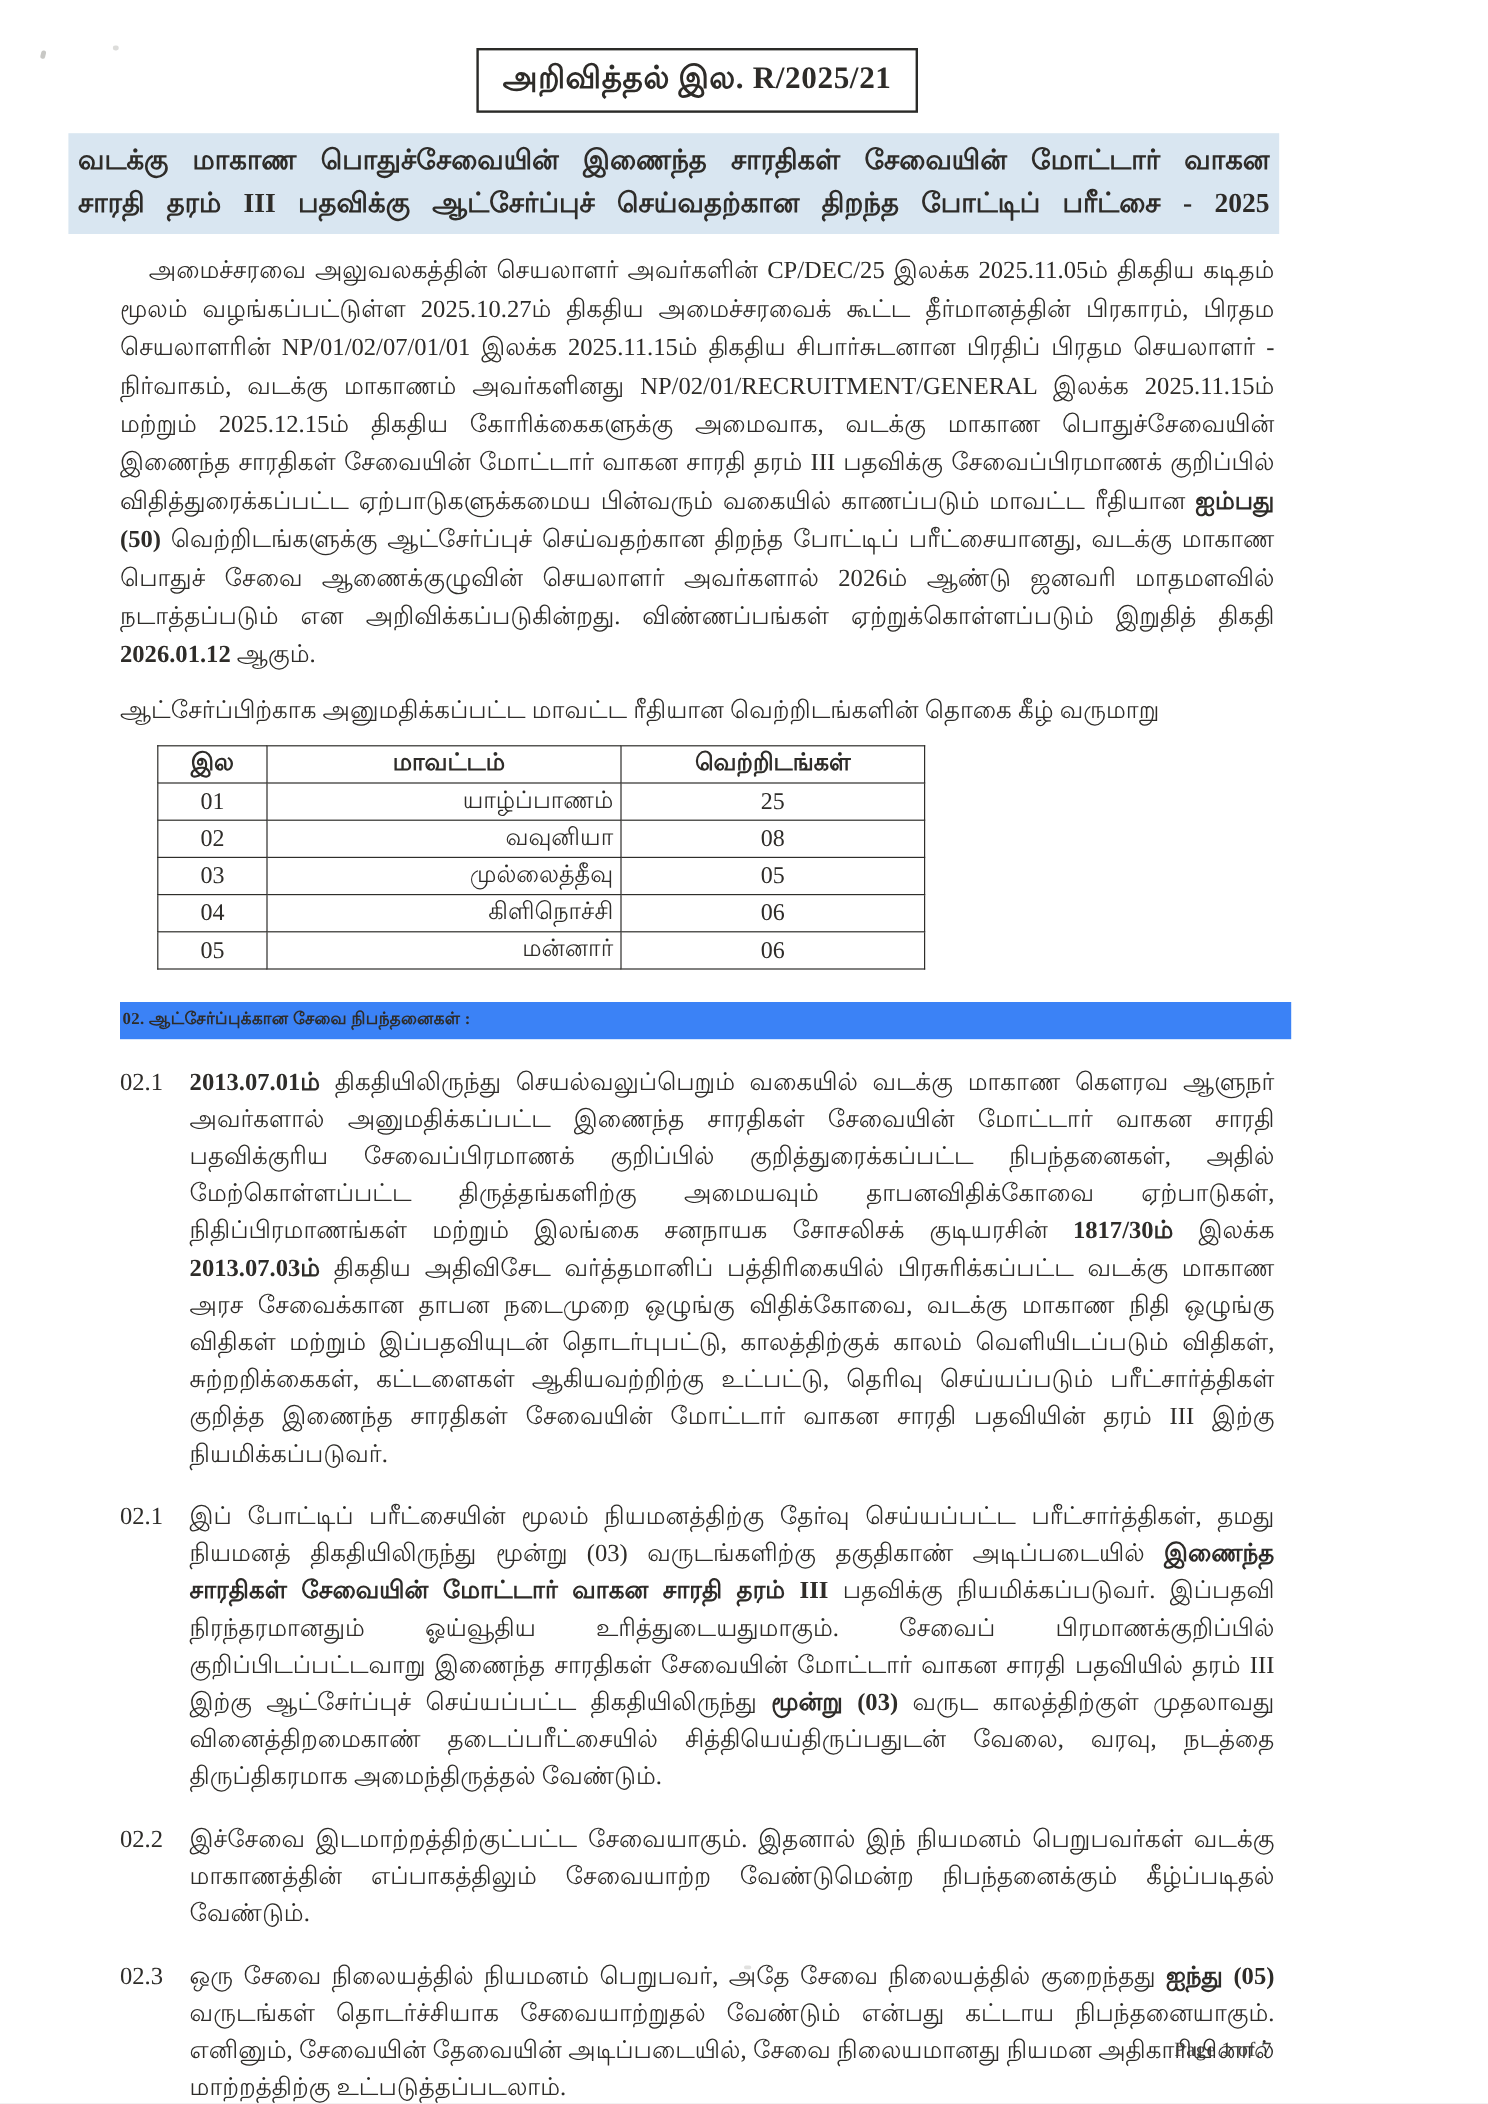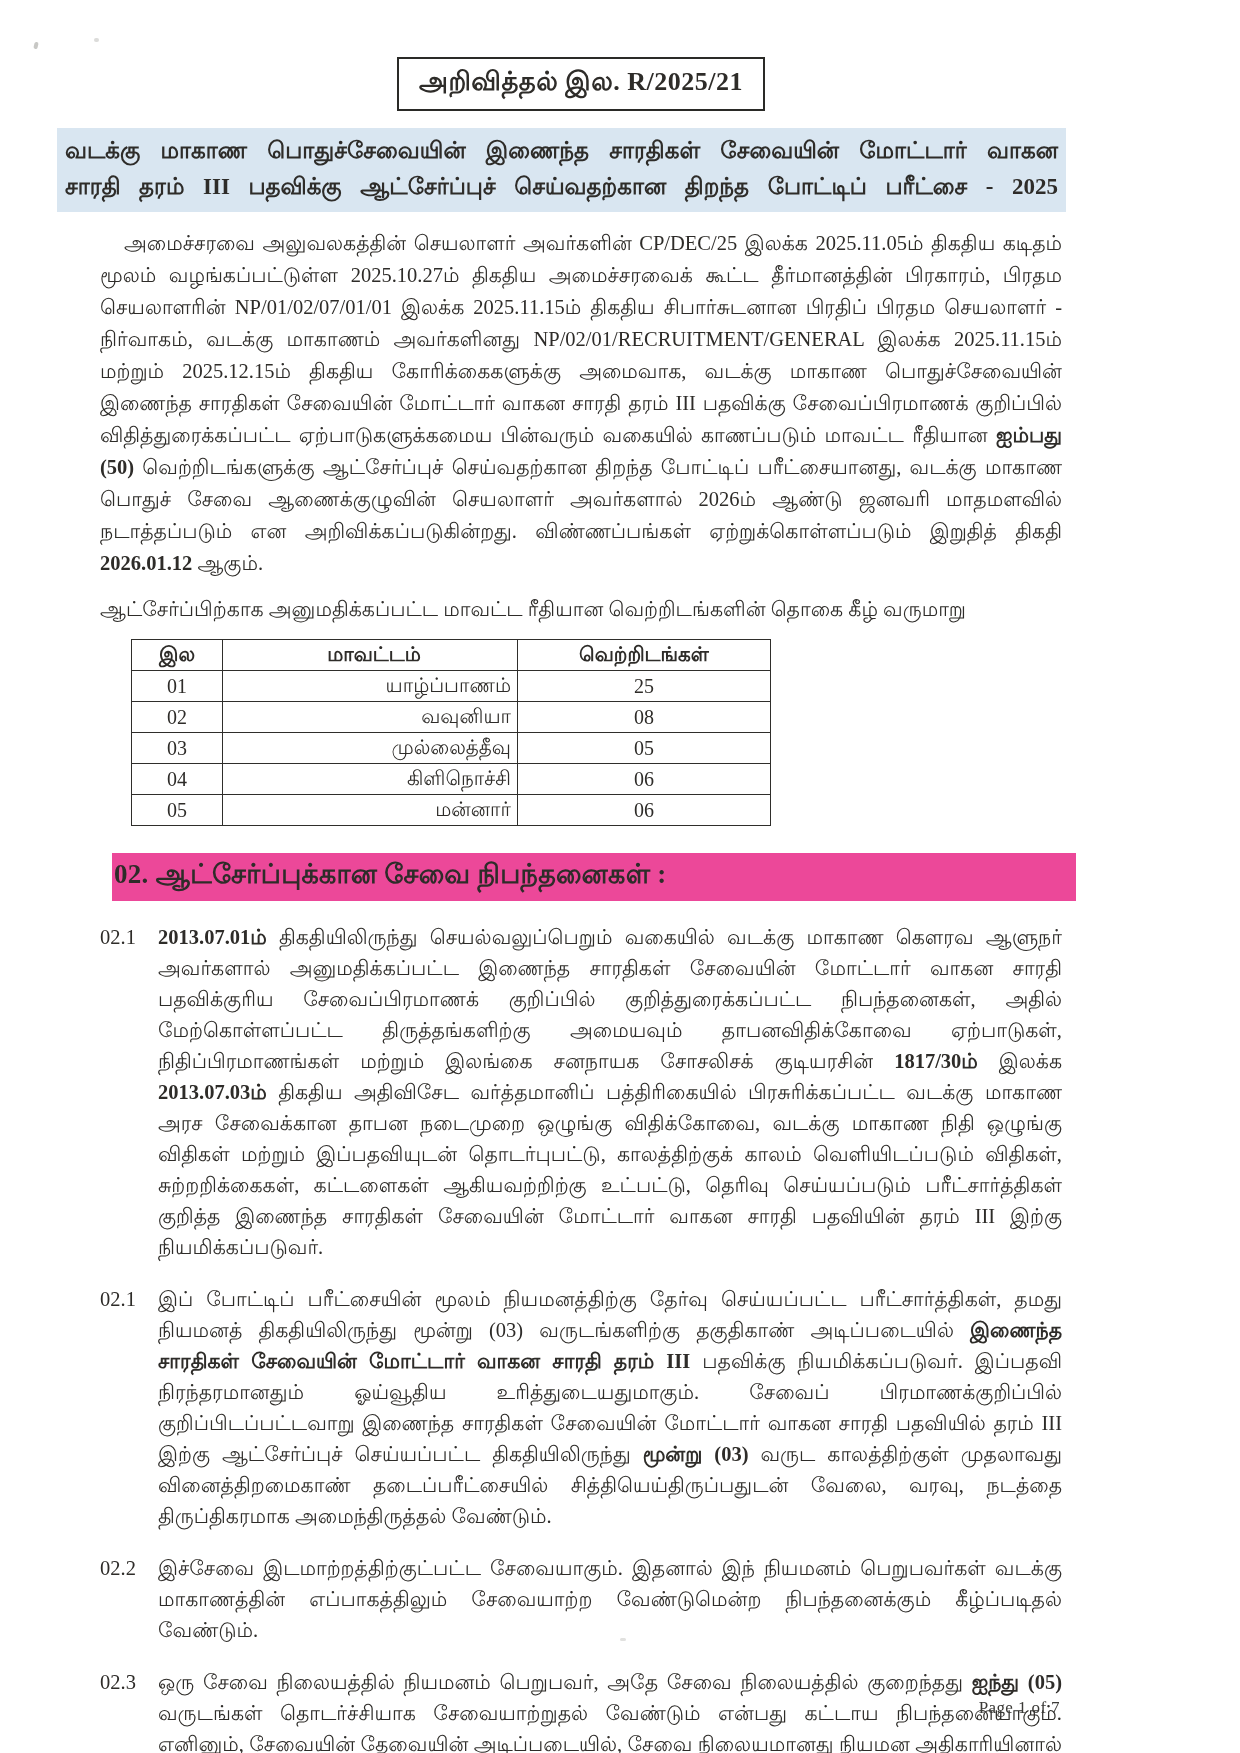--- a/index.html
+++ b/index.html
@@ -15,21 +15,21 @@
   }
   .content{padding:40px 178px 0 100px;box-sizing:border-box;}
 
   
   .artifact{position:absolute;background:#9a9a96;opacity:.55;border-radius:2px;}
   .a1{left:34px;top:42px;width:4px;height:7px;transform:rotate(14deg);}
   .a2{left:94px;top:38px;width:5px;height:4px;opacity:.35;}
   .a3{left:620px;top:1638px;width:6px;height:3px;opacity:.3;}
 
   .notice-box{
-    width:356px;margin:17px auto 0 auto;
+    width:356px;margin:0 auto 0 auto;
     border:2px solid #2a2a27;
     text-align:center;
     padding:8px 4px 9px 4px;
     font-size:26px;font-weight:700;
     letter-spacing:.5px;
   }
 
   .doc-title{
     margin:17px -4px 0 -43px;
     background:#d9e6f1;
@@ -61,24 +61,24 @@
   table.vtable th,table.vtable td{
     border:1.6px solid #2f2e2b;
     height:30px;padding:0 6px;
   }
   table.vtable th{font-weight:700;text-align:center;}
   .col-no{width:78px;text-align:center;}
   .col-district{width:274px;text-align:right;padding-left:14px !important;}
   .col-vac{width:240px;text-align:center;}
 
   .sec-heading{
-    margin:27px -14px 0 12px;
-    background:#ec4899;
+    margin:27px -14px 0 0;
+    background:#3b82f6;
     padding:6px 4px 8px 2px;
-    font-size:27px;font-weight:700;
+    font-size:14px;font-weight:700;
     letter-spacing:.3px;
   }
 
   .cond-item{
     display:flex;
     margin-top:21px;
     font-size:20.5px;line-height:31px;
   }
   .cond-item .inum{flex:0 0 58px;}
   .cond-item .itext{flex:1;text-align:justify;}

